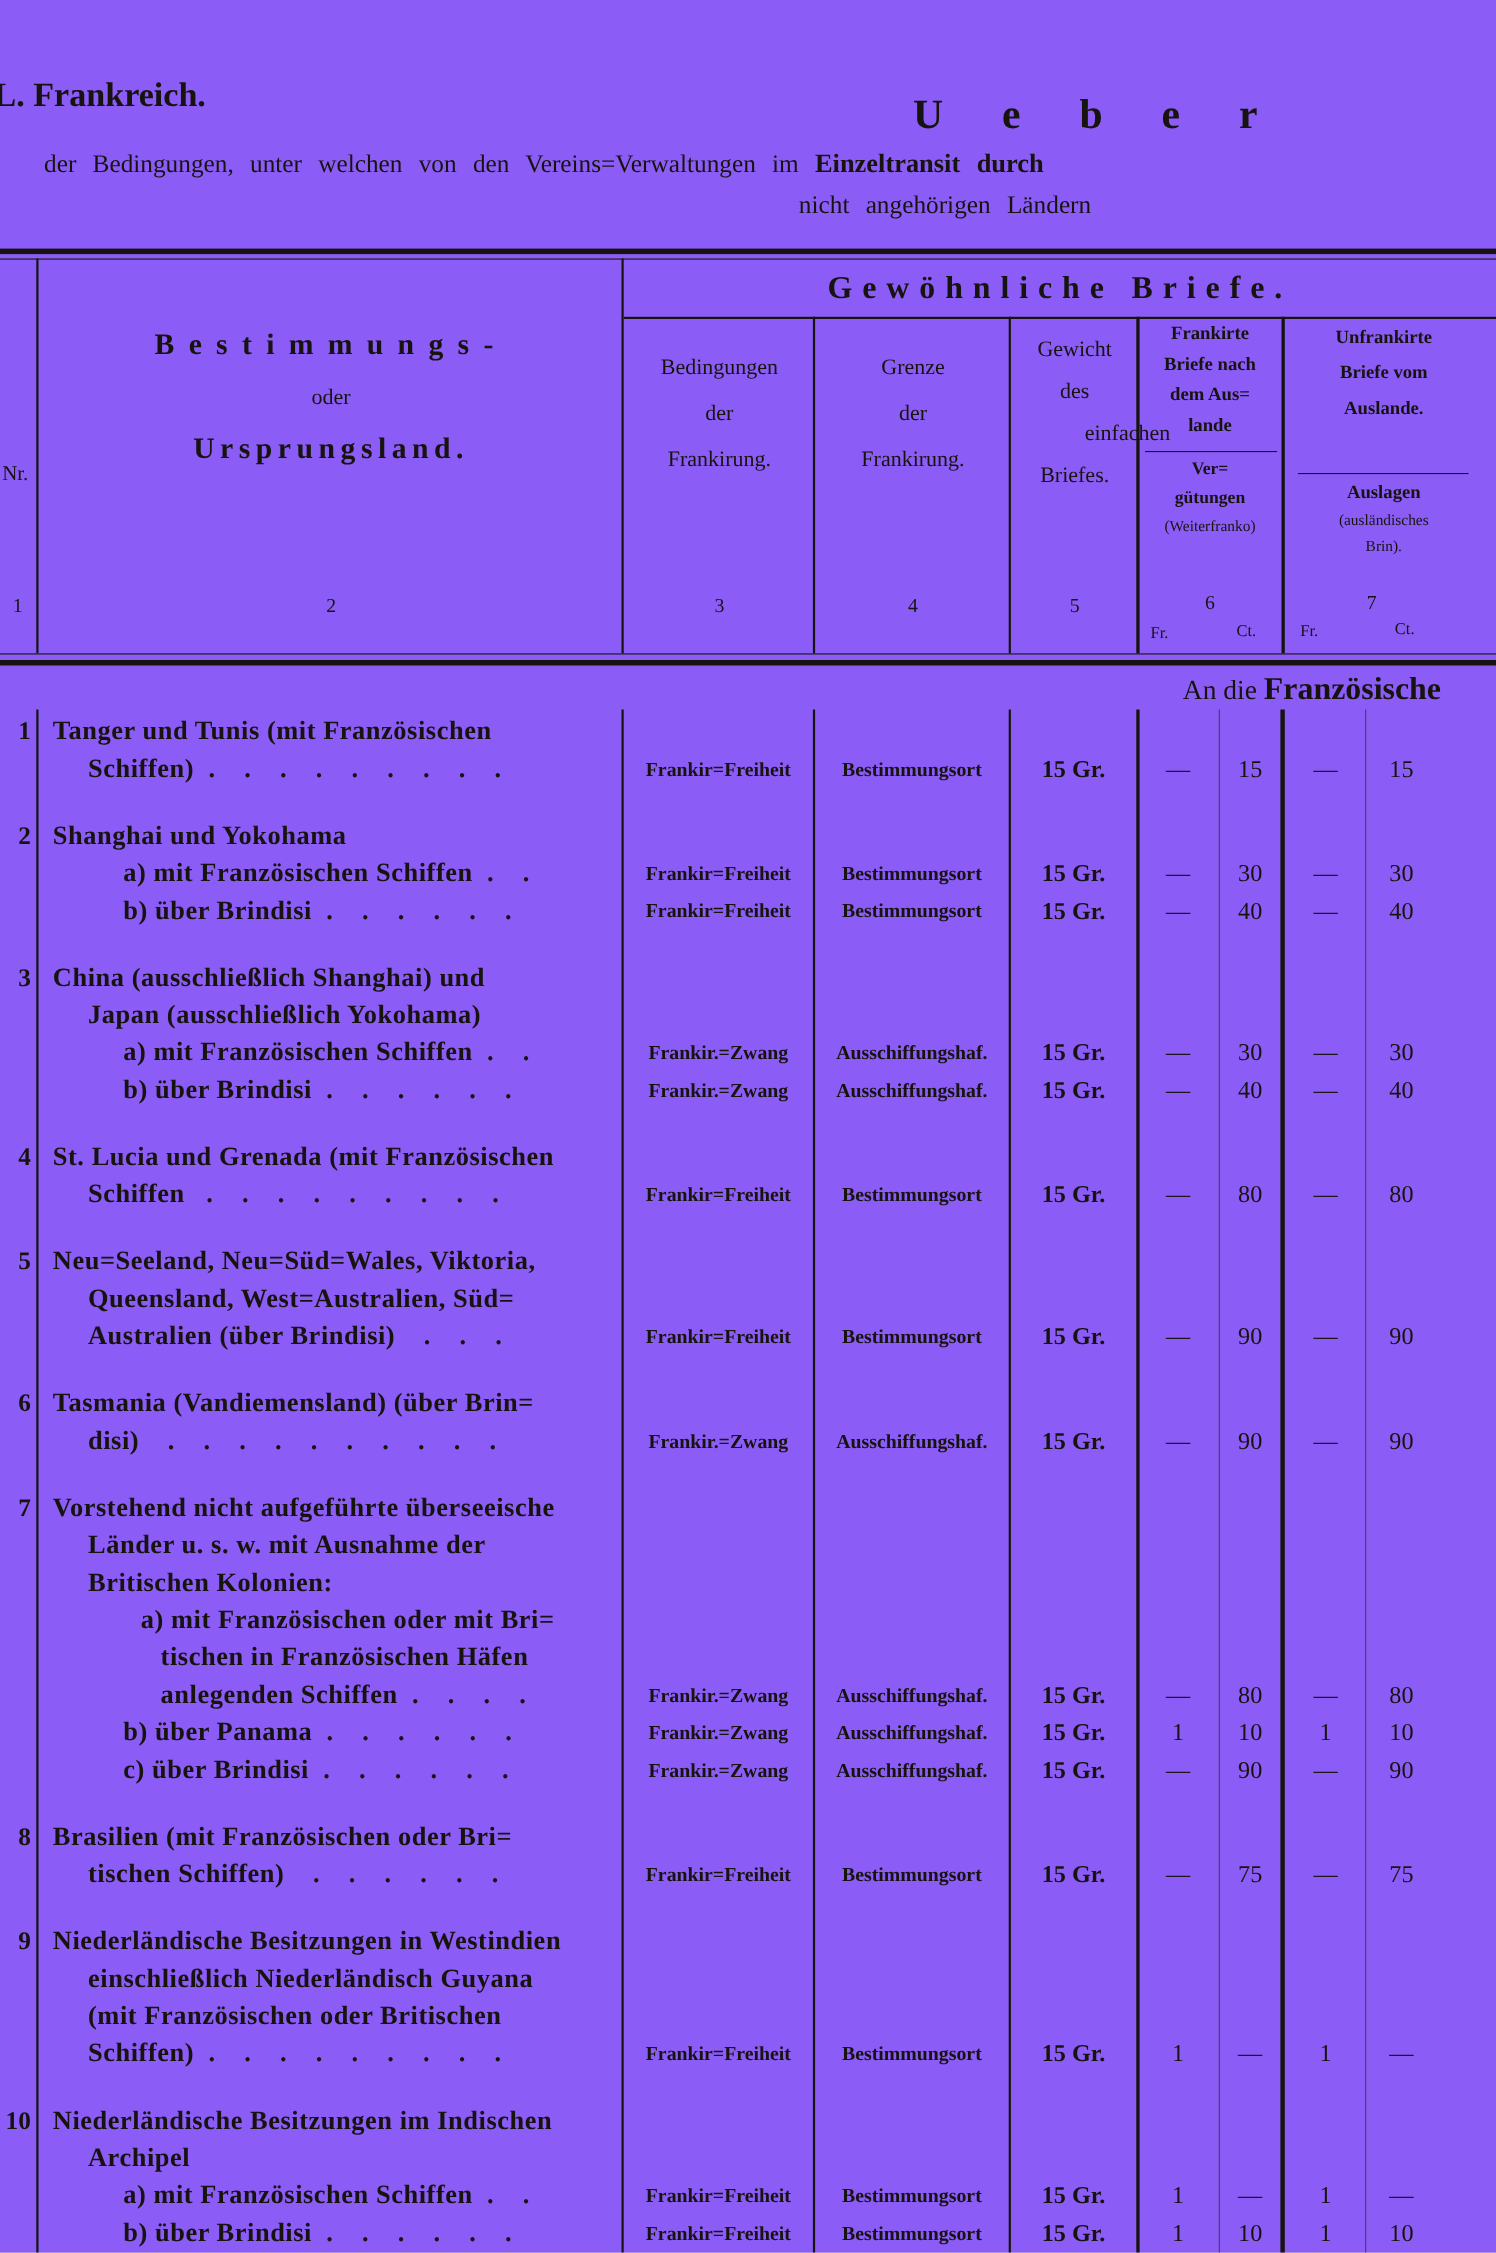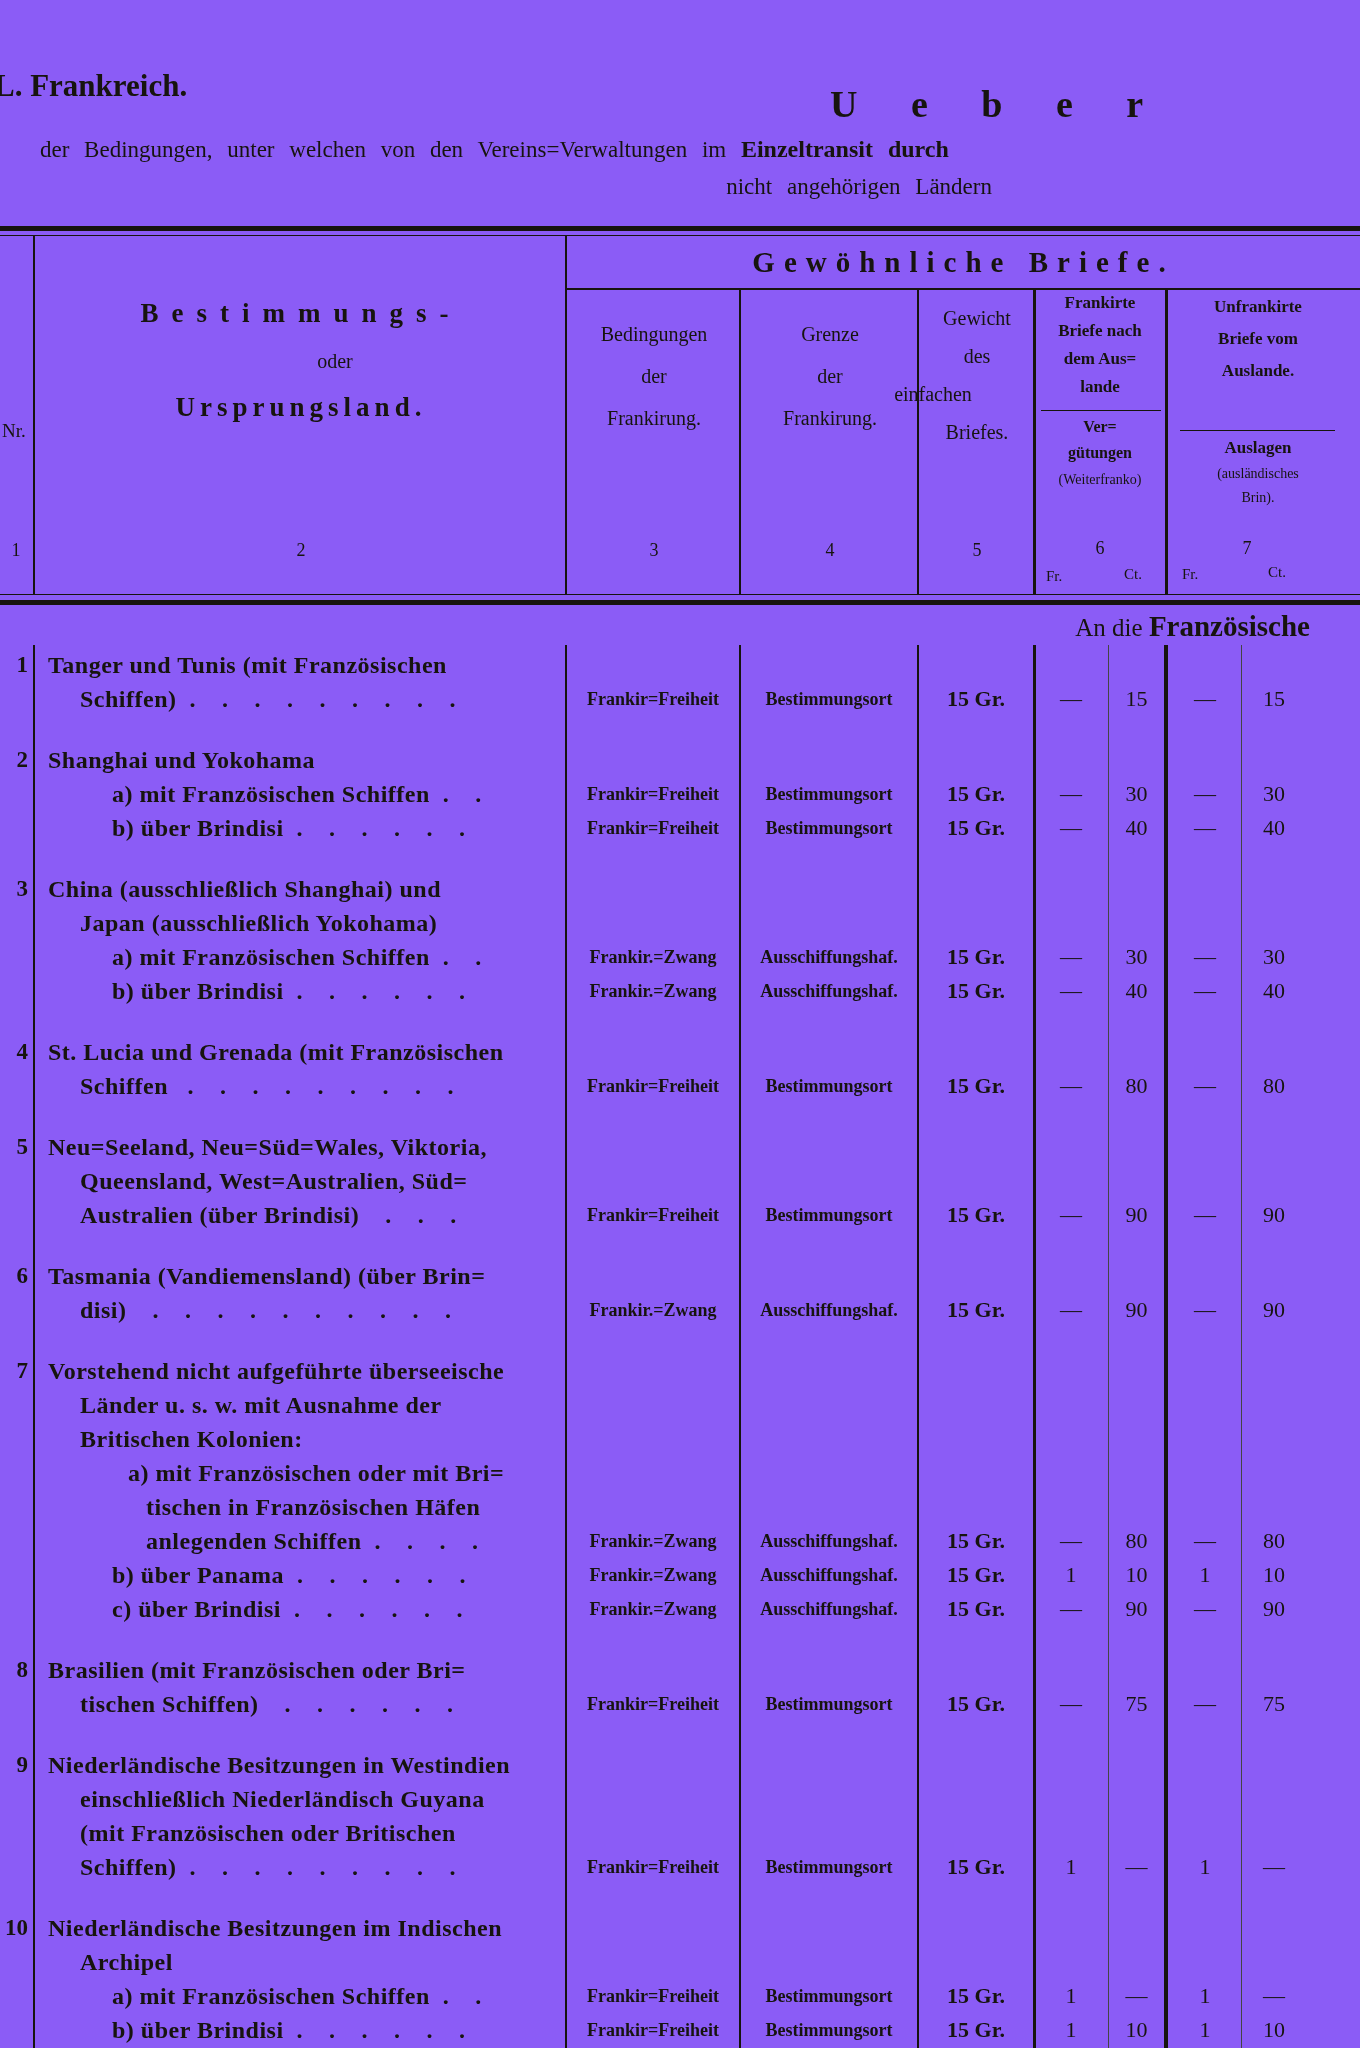--- a/index.html
+++ b/index.html
@@ -35,36 +35,36 @@
   <div class="abs" style="left:40px;top:174px;width:952px;font-size:23px;word-spacing:9px;text-align:right;">nicht angehörigen Ländern</div>
   <div class="abs" style="left:40px;top:136px;width:955px;font-size:23px;word-spacing:9px;"><span>der Bedingungen,  unter welchen von den Vereins=Verwaltungen im </span><span class="bold" style="font-size:24px;">Einzeltransit durch</span></div>
 
   <div class="hr" style="left:0;top:226px;width:1360px;height:5px;"></div>
   <div class="hr" style="left:0;top:235px;width:1360px;height:1px;"></div>
 
   <div class="abs ctr bold" style="left:567px;top:246px;width:793px;font-size:29px;letter-spacing:9px;">Gewöhnliche Briefe.</div>
   <div class="hr" style="left:567px;top:288px;width:793px;height:2px;"></div>
 
   <div class="abs ctr bold" style="left:35px;top:298px;width:532px;font-size:27px;letter-spacing:13px;">Bestimmungs-</div>
-  <div class="abs ctr" style="left:35px;top:350px;width:532px;font-size:20px;margin-left:34px;">oder</div>
+  <div class="abs ctr" style="left:35px;top:350px;width:532px;font-size:20px;">oder</div>
   <div class="abs ctr bold" style="left:35px;top:392px;width:532px;font-size:27px;letter-spacing:5px;">Ursprungsland.</div>
 
   <div class="abs" style="left:2px;top:420px;font-size:19px;">Nr.</div>
 
   <div class="abs ctr hdr-small" style="left:567px;top:324px;width:174px;">Bedingungen</div>
   <div class="abs ctr hdr-small" style="left:567px;top:366px;width:174px;">der</div>
   <div class="abs ctr hdr-small" style="left:567px;top:408px;width:174px;">Frankirung.</div>
 
   <div class="abs ctr hdr-small" style="left:741px;top:324px;width:178px;">Grenze</div>
   <div class="abs ctr hdr-small" style="left:741px;top:366px;width:178px;">der</div>
   <div class="abs ctr hdr-small" style="left:741px;top:408px;width:178px;">Frankirung.</div>
 
   <div class="abs ctr hdr-small" style="left:919px;top:308px;width:116px;">Gewicht</div>
   <div class="abs ctr hdr-small" style="left:919px;top:346px;width:116px;">des</div>
-  <div class="abs ctr hdr-small" style="left:871px;top:384px;width:124px;">einfachen</div>
+  <div class="abs ctr hdr-small" style="left:963px;top:384px;width:124px;">einfachen</div>
   <div class="abs ctr hdr-small" style="left:919px;top:422px;width:116px;">Briefes.</div>
 
   <div class="abs ctr hdr-tiny bold" style="left:1035px;top:294px;width:130px;">Frankirte</div>
   <div class="abs ctr hdr-tiny bold" style="left:1035px;top:322px;width:130px;">Briefe nach</div>
   <div class="abs ctr hdr-tiny bold" style="left:1035px;top:350px;width:130px;">dem Aus=</div>
   <div class="abs ctr hdr-tiny bold" style="left:1035px;top:378px;width:130px;">lande</div>
   <div class="hr" style="left:1041px;top:410px;width:120px;height:1px;"></div>
   <div class="abs ctr bold" style="left:1035px;top:418px;width:130px;font-size:16px;">Ver=</div>
   <div class="abs ctr bold" style="left:1035px;top:444px;width:130px;font-size:16px;">gütungen</div>
   <div class="abs ctr" style="left:1030px;top:472px;width:140px;font-size:14px;">(Weiterfranko)</div>

